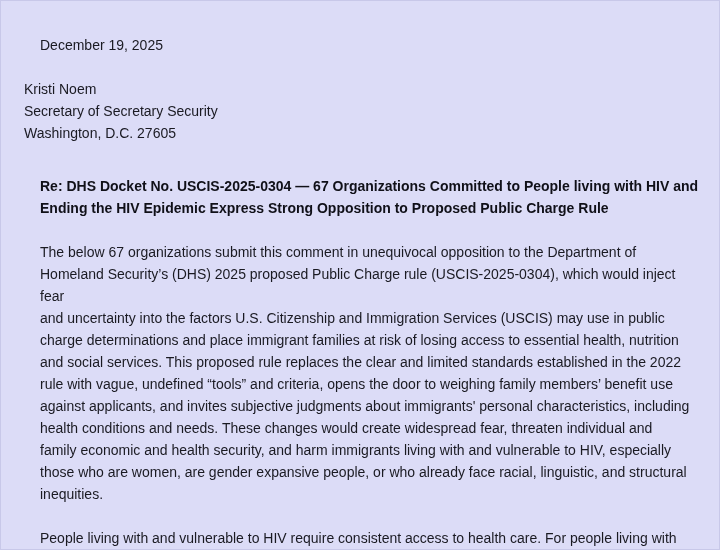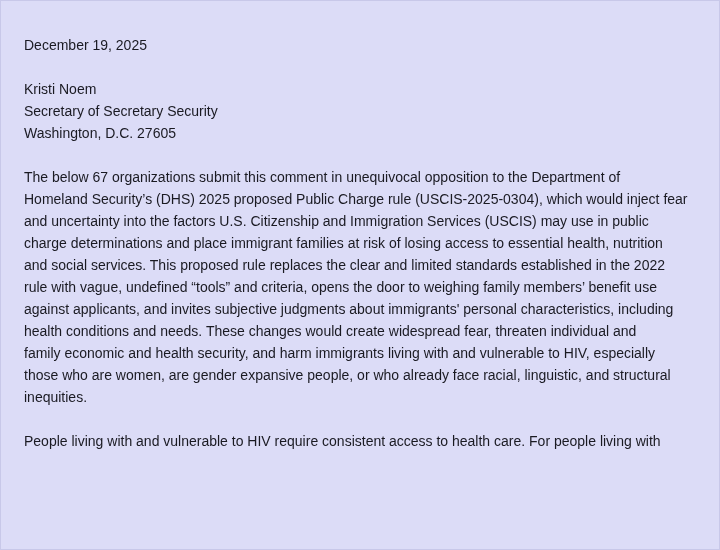--- a/index.html
+++ b/index.html
@@ -14,24 +14,24 @@
     background: #dcdcf7;
     overflow: hidden;
     padding: 34px 20px 0 24px;
     font-family: "Liberation Sans", "DejaVu Sans", sans-serif;
     font-size: 14px;
     line-height: 22px;
     color: #1a1a22;
     box-shadow: inset 0 0 0 1px rgba(110,110,170,0.18);
   }
   .page p {
-    margin: 0 0 22px 0;
+    margin: 0 0 22px 16px;
   }
   .recipient-block {
-    margin: 0 0 22px 0;
+    margin: 0 0 31px 0;
   }
   .recipient-block div {
     margin: 0;
   }
   .italic {
     font-style: italic;
   }
   .link {
     color: #4164e1;
     font-style: italic;
@@ -54,20 +54,22 @@
 
   <p>December 19, 2025</p>
 
 
   <div class="recipient-block">
     <div>Kristi Noem</div>
     <div>Secretary of Secretary Security</div>
     <div>Washington, D.C. 27605</div>
   </div>
 
+  <p class="subject">Re: DHS Docket No. USCIS-2025-0304 — 67 Organizations Committed to People living with HIV and
+Ending the HIV Epidemic Express Strong Opposition to Proposed Public Charge Rule</p>
 
   <p class="body-par">The below 67 organizations submit this comment in unequivocal opposition to the Department of
 Homeland Security’s (DHS) 2025 proposed Public Charge rule (USCIS-2025-0304), which would inject fear
 and uncertainty into the factors U.S. Citizenship and Immigration Services (USCIS) may use in public
 charge determinations and place immigrant families at risk of losing access to essential health, nutrition
 and social services. This proposed rule replaces the clear and limited standards established in the 2022
 rule with vague, undefined “tools” and criteria, opens the door to weighing family members’ benefit use
 against applicants, and invites subjective judgments about immigrants' personal characteristics, including
 health conditions and needs. These changes would create widespread fear, threaten individual and
 family economic and health security, and harm immigrants living with and vulnerable to HIV, especially

